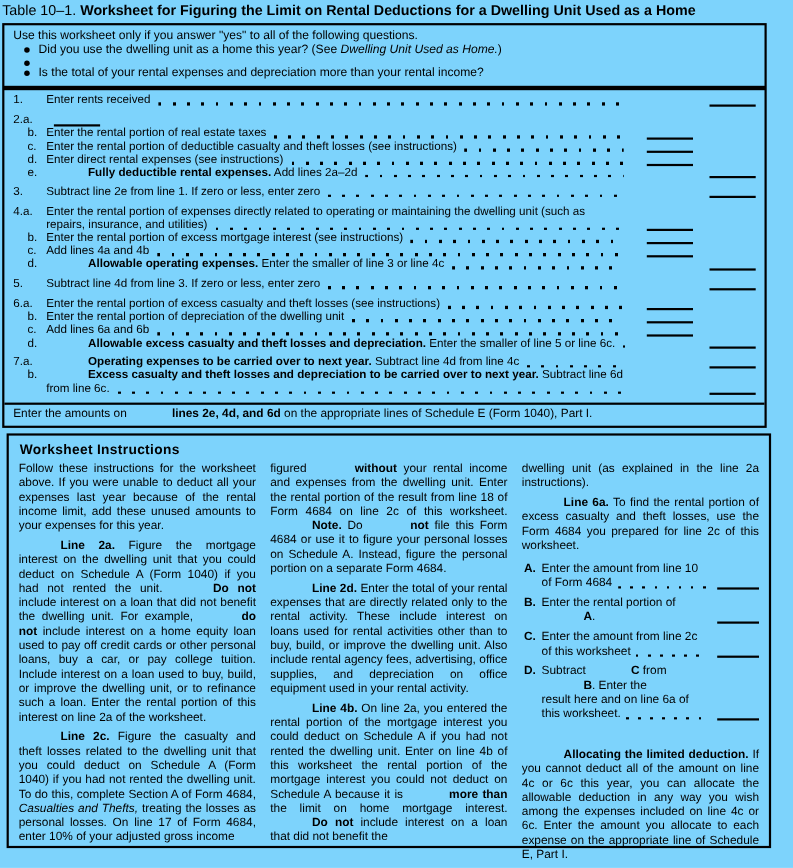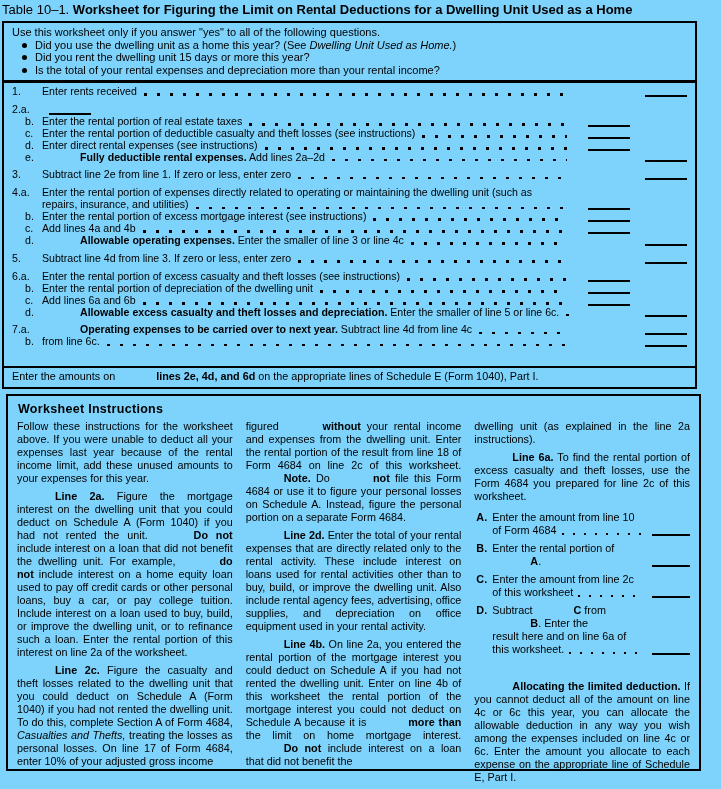--- a/index.html
+++ b/index.html
@@ -71,21 +71,20 @@
 
   <div class="qbox">
     <div>Use this worksheet only if you answer "yes" to all of the following questions.</div>
     <div id="q-bullets">
         <div class="q-item">
           <span class="q-dot"></span>
           <span><span>Did you use the dwelling unit as a home this year? (See </span><span class="i">Dwelling Unit Used as Home.</span><span>)</span></span>
         </div>
         <div class="q-item">
           <span class="q-dot"></span>
-          <span><span>Did you rent the dwelling unit 15 days or more this year?</span></span>
         </div>
         <div class="q-item">
           <span class="q-dot"></span>
           <span><span>Is the total of your rental expenses and depreciation more than your rental income?</span></span>
         </div>
       </div>
   </div>
 
   <div class="wsbox">
     <div class="ws-rows" id="ws-rows">
@@ -301,20 +300,21 @@
             </div>
           </div>
           <div class="cell cell-a"></div>
           <div class="cell cell-b">
             <span class="blank"></span>
           </div>
         </div>
         <div class="ws-row">
           <div class="ws-num sub">b.</div>
           <div class="ws-body">
+            <div class="ws-line"><span class="b">Excess casualty and theft losses and depreciation to be carried over to next year.</span><span> Subtract line 6d</span></div>
             <div class="ws-last">
               <span class="ws-text"><span>from line 6c.</span></span>
               <span class="leader"></span>
             </div>
           </div>
           <div class="cell cell-a"></div>
           <div class="cell cell-b">
             <span class="blank"></span>
           </div>
         </div>

